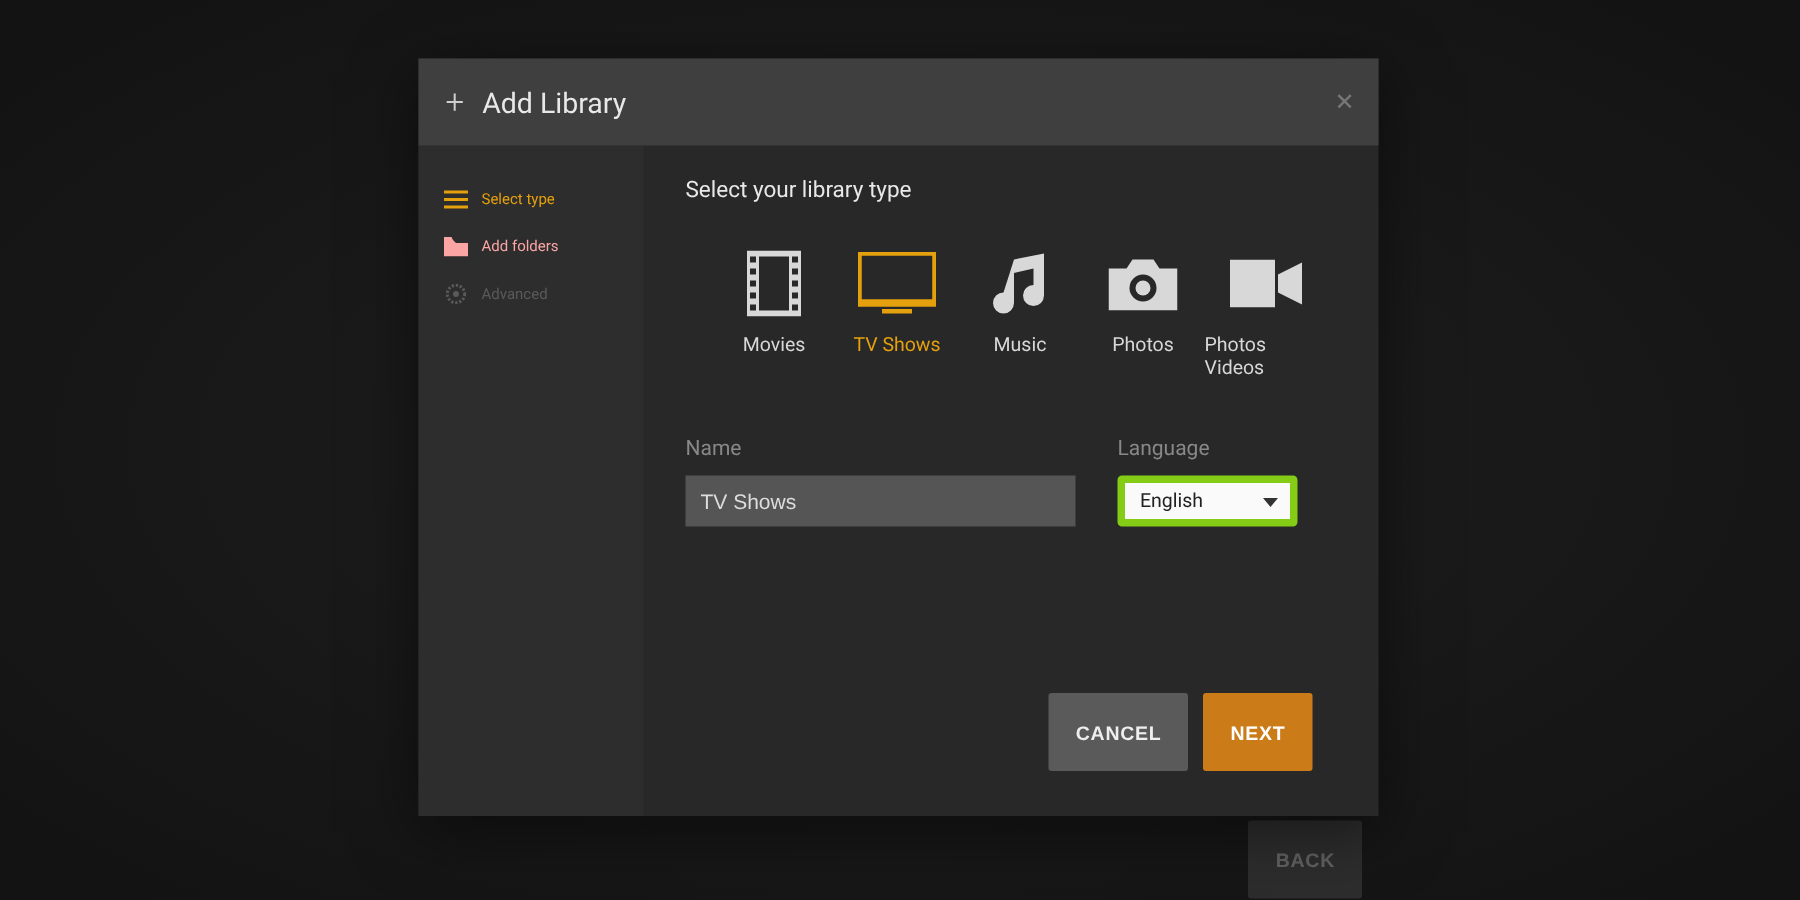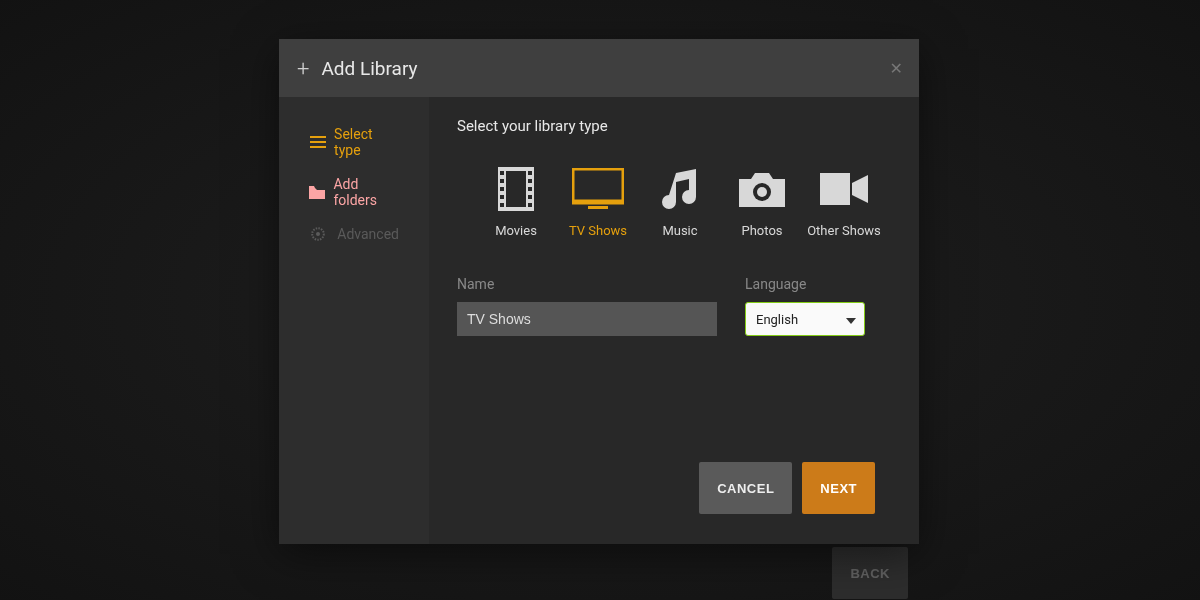--- a/index.html
+++ b/index.html
@@ -56,24 +56,23 @@
       display: flex;
     }
     .sidebar {
       width: 150px;
       background: #2d2d2d;
       padding-top: 20px;
     }
     .side-item {
       display: flex;
       align-items: center;
-      padding: 9px 30px;
-      font-size: 14px;
-      cursor: pointer;
-      justify-content: space-between;
+      padding: 9px 16px;
+      font-size: 10px;
+      cursor: pointer;
     }
     .side-item.active { color: #e5a00d; }
     .side-item.normal { color: #fca5a5; }
     .side-item.disabled { color: #5a5a5a; cursor: default; }
     .side-icon { width: 18px; margin-right: 8px; display: inline-flex; align-items: center; justify-content: center; }
     .content {
       flex: 1;
       padding: 20px 28px 18px 28px;
       display: flex;
       flex-direction: column;
@@ -122,21 +121,21 @@
       background: #555;
       border: none;
       color: #ddd;
       font-size: 14px;
       padding: 0 10px;
       outline: none;
     }
     .lang-select {
       width: 120px; height: 34px;
       background: #fafafa;
-      border: 1px solid #84cc16;
+      border: 5px solid #84cc16;
       border-radius: 3px;
       display: flex;
       align-items: center;
       justify-content: space-between;
       padding: 0 8px 0 10px;
       font-size: 13px;
       color: #222;
       cursor: pointer;
     }
     .chev { color: #333; }
@@ -275,21 +274,21 @@
           <span class="type-label">Photos</span>
         </div>
 
         <div class="type-item">
           <div class="type-icon">
             <svg width="48" height="32" viewBox="0 0 48 32">
                 <rect x="0" y="0" width="30" height="32" fill="#d8d8d8"></rect>
                 <path fill="#d8d8d8" d="M32 10 L48 2 L48 30 L32 22 Z"></path>
               </svg>
           </div>
-          <span class="type-label">Other Shows</span>
+          <span class="type-label">Photos Videos</span>
         </div>
 
       </div>
 
       <div class="form-row">
         <div class="form-col">
           <span class="form-label">Name</span>
           <input class="name-input" type="text" value="TV Shows" style="">
         </div>
         <div class="form-col">

